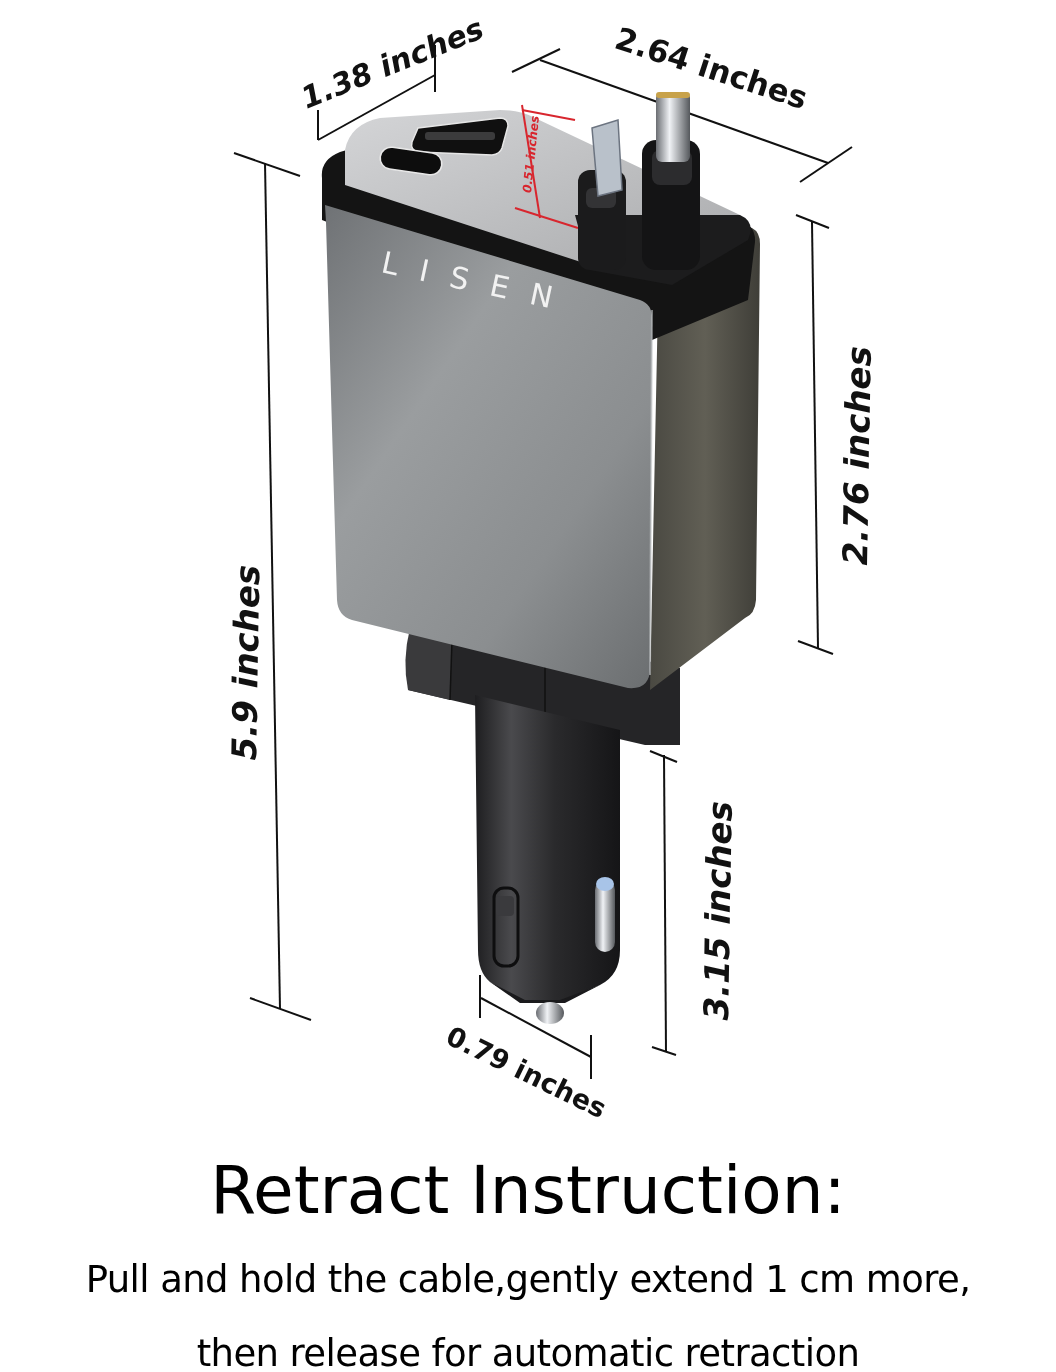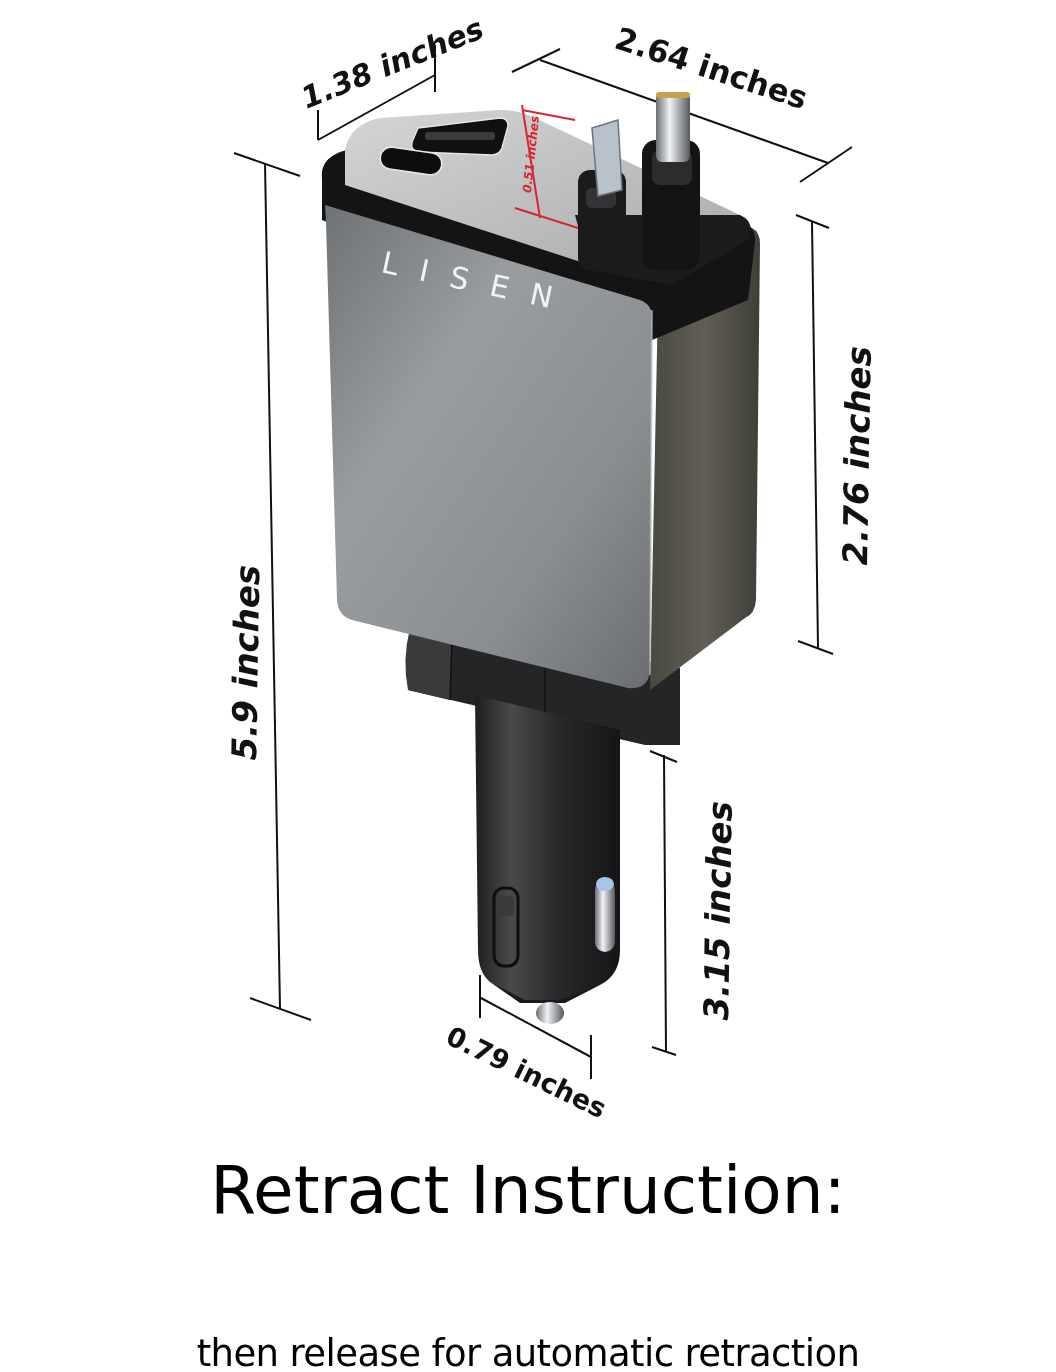--- a/index.html
+++ b/index.html
@@ -144,14 +144,15 @@
 
   <div class="dim-label" style="left:224px; top:760px; font-size:34px; transform: rotate(-89deg);">5.9 inches</div>
 
   <div class="dim-label" style="left:835px; top:565px; font-size:34px; transform: rotate(-89deg);">2.76 inches</div>
 
   <div class="dim-label" style="left:696px; top:1020px; font-size:34px; transform: rotate(-89deg);">3.15 inches</div>
 
   <div class="dim-label" style="left:455px; top:1020px; font-size:27px; font-style:normal; transform: rotate(26deg);">0.79 inches</div>
 
   <div class="title">Retract Instruction:</div>
+  <div class="line1">Pull and hold the cable,gently extend 1 cm more,</div>
   <div class="line2">then release for automatic retraction</div>
 </div>
 
 </body></html>

